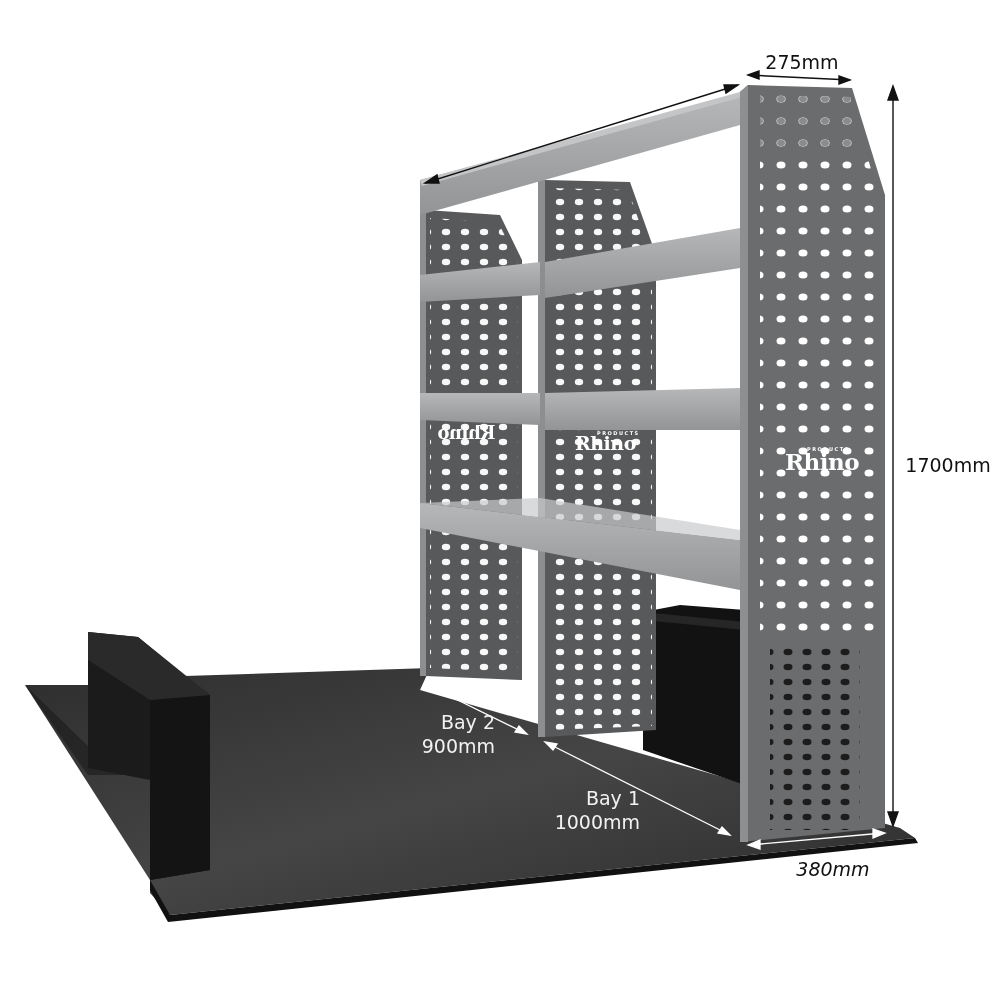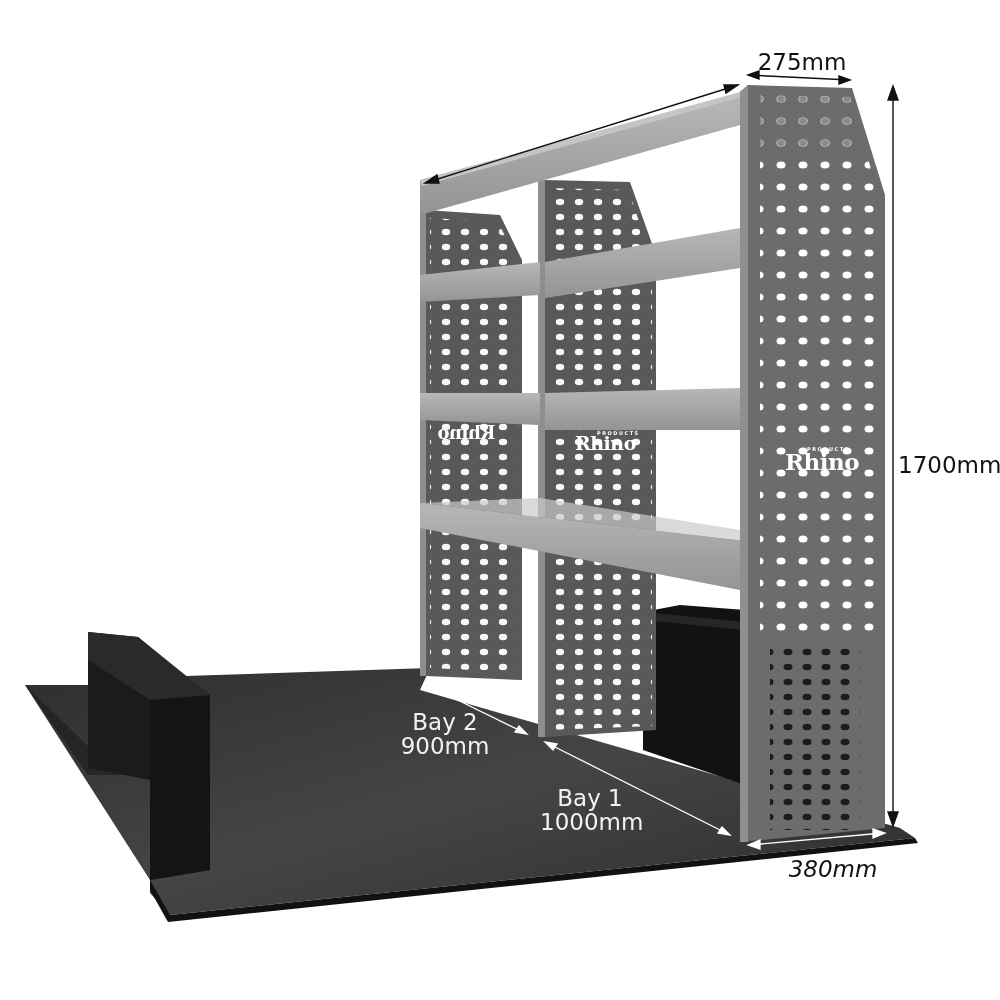--- a/index.html
+++ b/index.html
@@ -1,19 +1,19 @@
 <!DOCTYPE html>
 <html><head>
 <meta charset="utf-8">
 <style>
   html, body { margin: 0; padding: 0; background: #ffffff; }
   body { width: 1000px; height: 1000px; position: relative; overflow: hidden;
          font-family: "DejaVu Sans", "Liberation Sans", sans-serif; }
   #stage { position: absolute; left: 0; top: 0; width: 1000px; height: 1000px; }
-  .lbl { position: absolute; color: #111111; font-size: 23px; line-height: 24px;
+  .lbl { position: absolute; color: #111111; font-size: 19px; line-height: 24px;
          text-align: center; white-space: nowrap; }
   .lbl.light { color: #f2f2f2; }
   .logo { position: absolute; color: #ffffff; font-family: "DejaVu Serif", serif;
           font-weight: bold; font-size: 22px; letter-spacing: -0.5px; white-space: nowrap; }
   .logo small { position: absolute; font-family: "DejaVu Sans", sans-serif;
           font-size: 5px; letter-spacing: 1.5px; top: -2px; left: 22px; font-weight: bold; }
 </style>
 </head>
 <body>
 
@@ -149,21 +149,21 @@
   
   <div class="lbl" style="left:752px; top:50px; width:100px;">
     <span>275mm</span>
   </div>
   <div class="lbl" style="left:898px; top:453px; width:100px;">
     <span>1700mm</span>
   </div>
   <div class="lbl" style="left:783px; top:857px; width:100px;font-style:italic;">
     <span>380mm</span>
   </div>
-  <div class="lbl light" style="left:395px; top:710px; width:100px;">
+  <div class="lbl light" style="left:395px; top:710px; width:100px;text-align:right;">
     <div>Bay 2</div>
     <div>900mm</div>
   </div>
-  <div class="lbl light" style="left:540px; top:786px; width:100px;">
+  <div class="lbl light" style="left:540px; top:786px; width:100px;text-align:right;">
     <div>Bay 1</div>
     <div>1000mm</div>
   </div>
 </div>
 
 </body></html>

